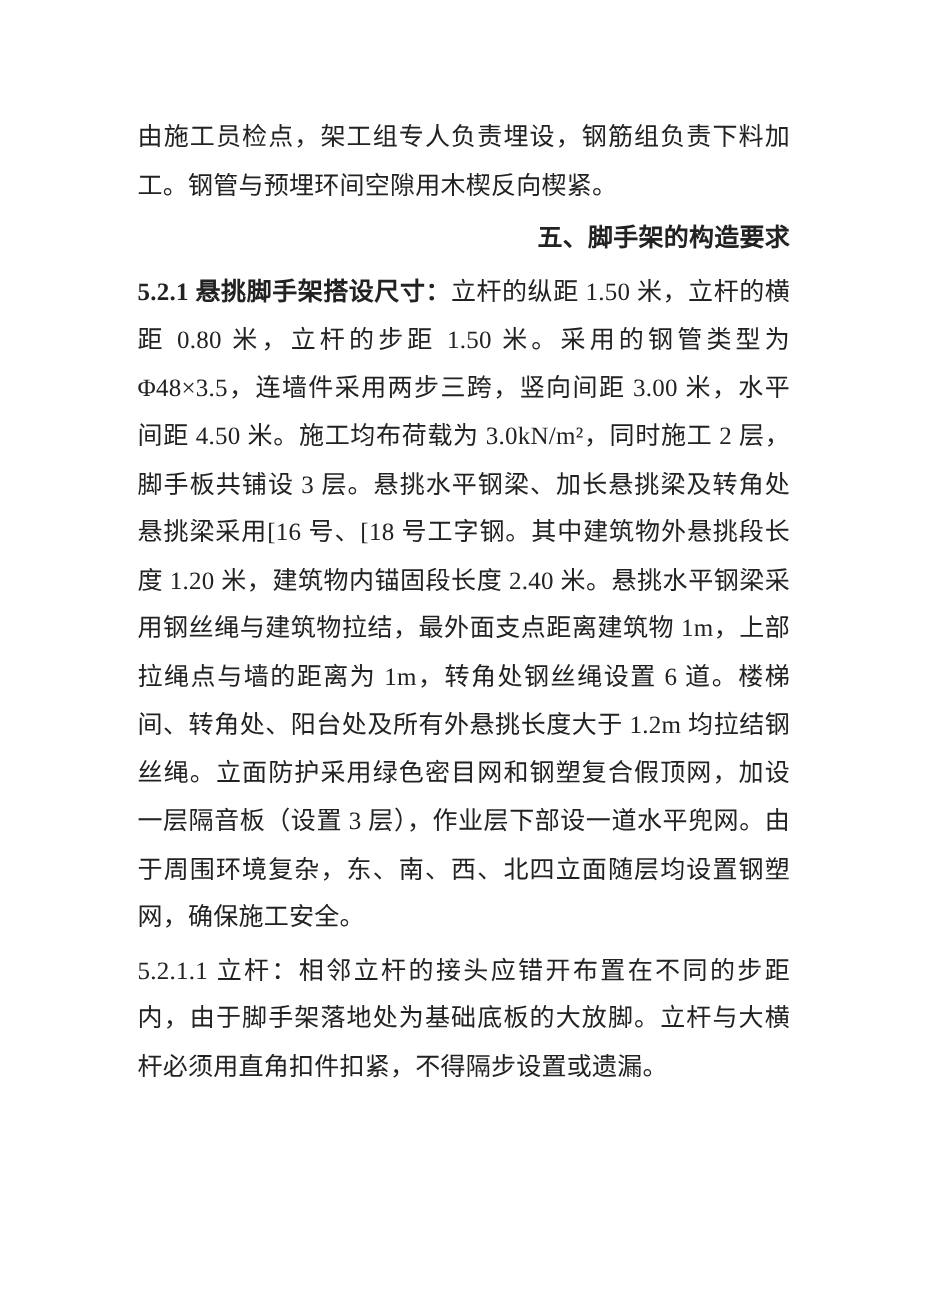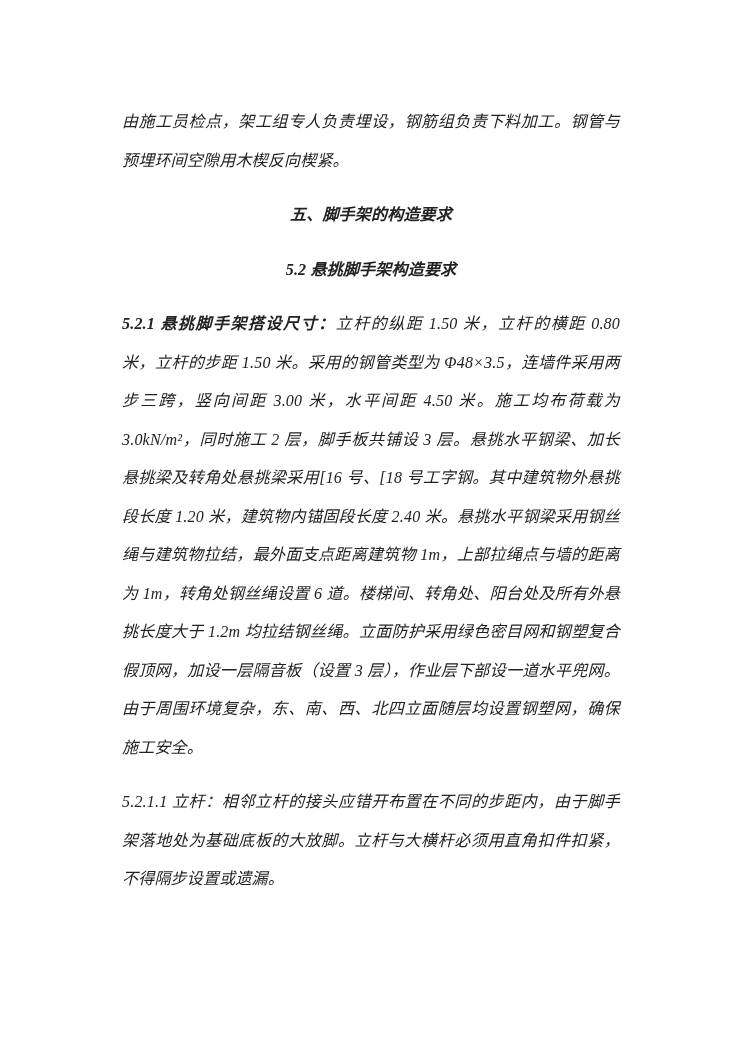--- a/index.html
+++ b/index.html
@@ -22,50 +22,48 @@
     font-size: 16px;
     line-height: 38.5px;
     color: #222222;
     text-align: justify;
     text-justify: inter-character;
     letter-spacing: 0.2px;
   }
   .doc-page p,
   .doc-page h2,
   .doc-page h3 {
-    margin: 16px;
+    margin: 4px;
     padding: 0;
-    font-size: 16px;
+    font-size: 20px;
     line-height: 38.5px;
-    font-style: italic;
   }
   .doc-page h2,
   .doc-page h3 {
     font-weight: bold;
-    text-align: center;
+    text-align: right;
   }
   .para-indent {
     text-indent: 2em;
   }
   .bold-lead {
     font-weight: bold;
   }
 </style>
 </head>
 <body>
 
 <div class="doc-page">
 
   <p>由施工员检点，架工组专人负责埋设，钢筋组负责下料加工。钢管与预埋环间空隙用木楔反向楔紧。</p>
 
   <h2>五、脚手架的构造要求</h2>
 
 
 
-  <h3>5.2 悬挑脚手架构造要求</h3>
 
   <p>
     <span class="bold-lead">5.2.1 悬挑脚手架搭设尺寸：</span><span>立杆的纵距 1.50 米，立杆的横距 0.80 米，立杆的步距 1.50 米。采用的钢管类型为 Φ48×3.5，连墙件采用两步三跨，竖向间距 3.00 米，水平间距 4.50 米。施工均布荷载为 3.0kN/m²，同时施工 2 层，脚手板共铺设 3 层。悬挑水平钢梁、加长悬挑梁及转角处悬挑梁采用[16 号、[18 号工字钢。其中建筑物外悬挑段长度 1.20 米，建筑物内锚固段长度 2.40 米。悬挑水平钢梁采用钢丝绳与建筑物拉结，最外面支点距离建筑物 1m，上部拉绳点与墙的距离为 1m，转角处钢丝绳设置 6 道。楼梯间、转角处、阳台处及所有外悬挑长度大于 1.2m 均拉结钢丝绳。立面防护采用绿色密目网和钢塑复合假顶网，加设一层隔音板（设置 3 层），作业层下部设一道水平兜网。由于周围环境复杂，东、南、西、北四立面随层均设置钢塑网，确保施工安全。</span>
   </p>
 
   <p>5.2.1.1 立杆：相邻立杆的接头应错开布置在不同的步距内，由于脚手架落地处为基础底板的大放脚。立杆与大横杆必须用直角扣件扣紧，不得隔步设置或遗漏。</p>
 
 </div>
 
 </body></html>

